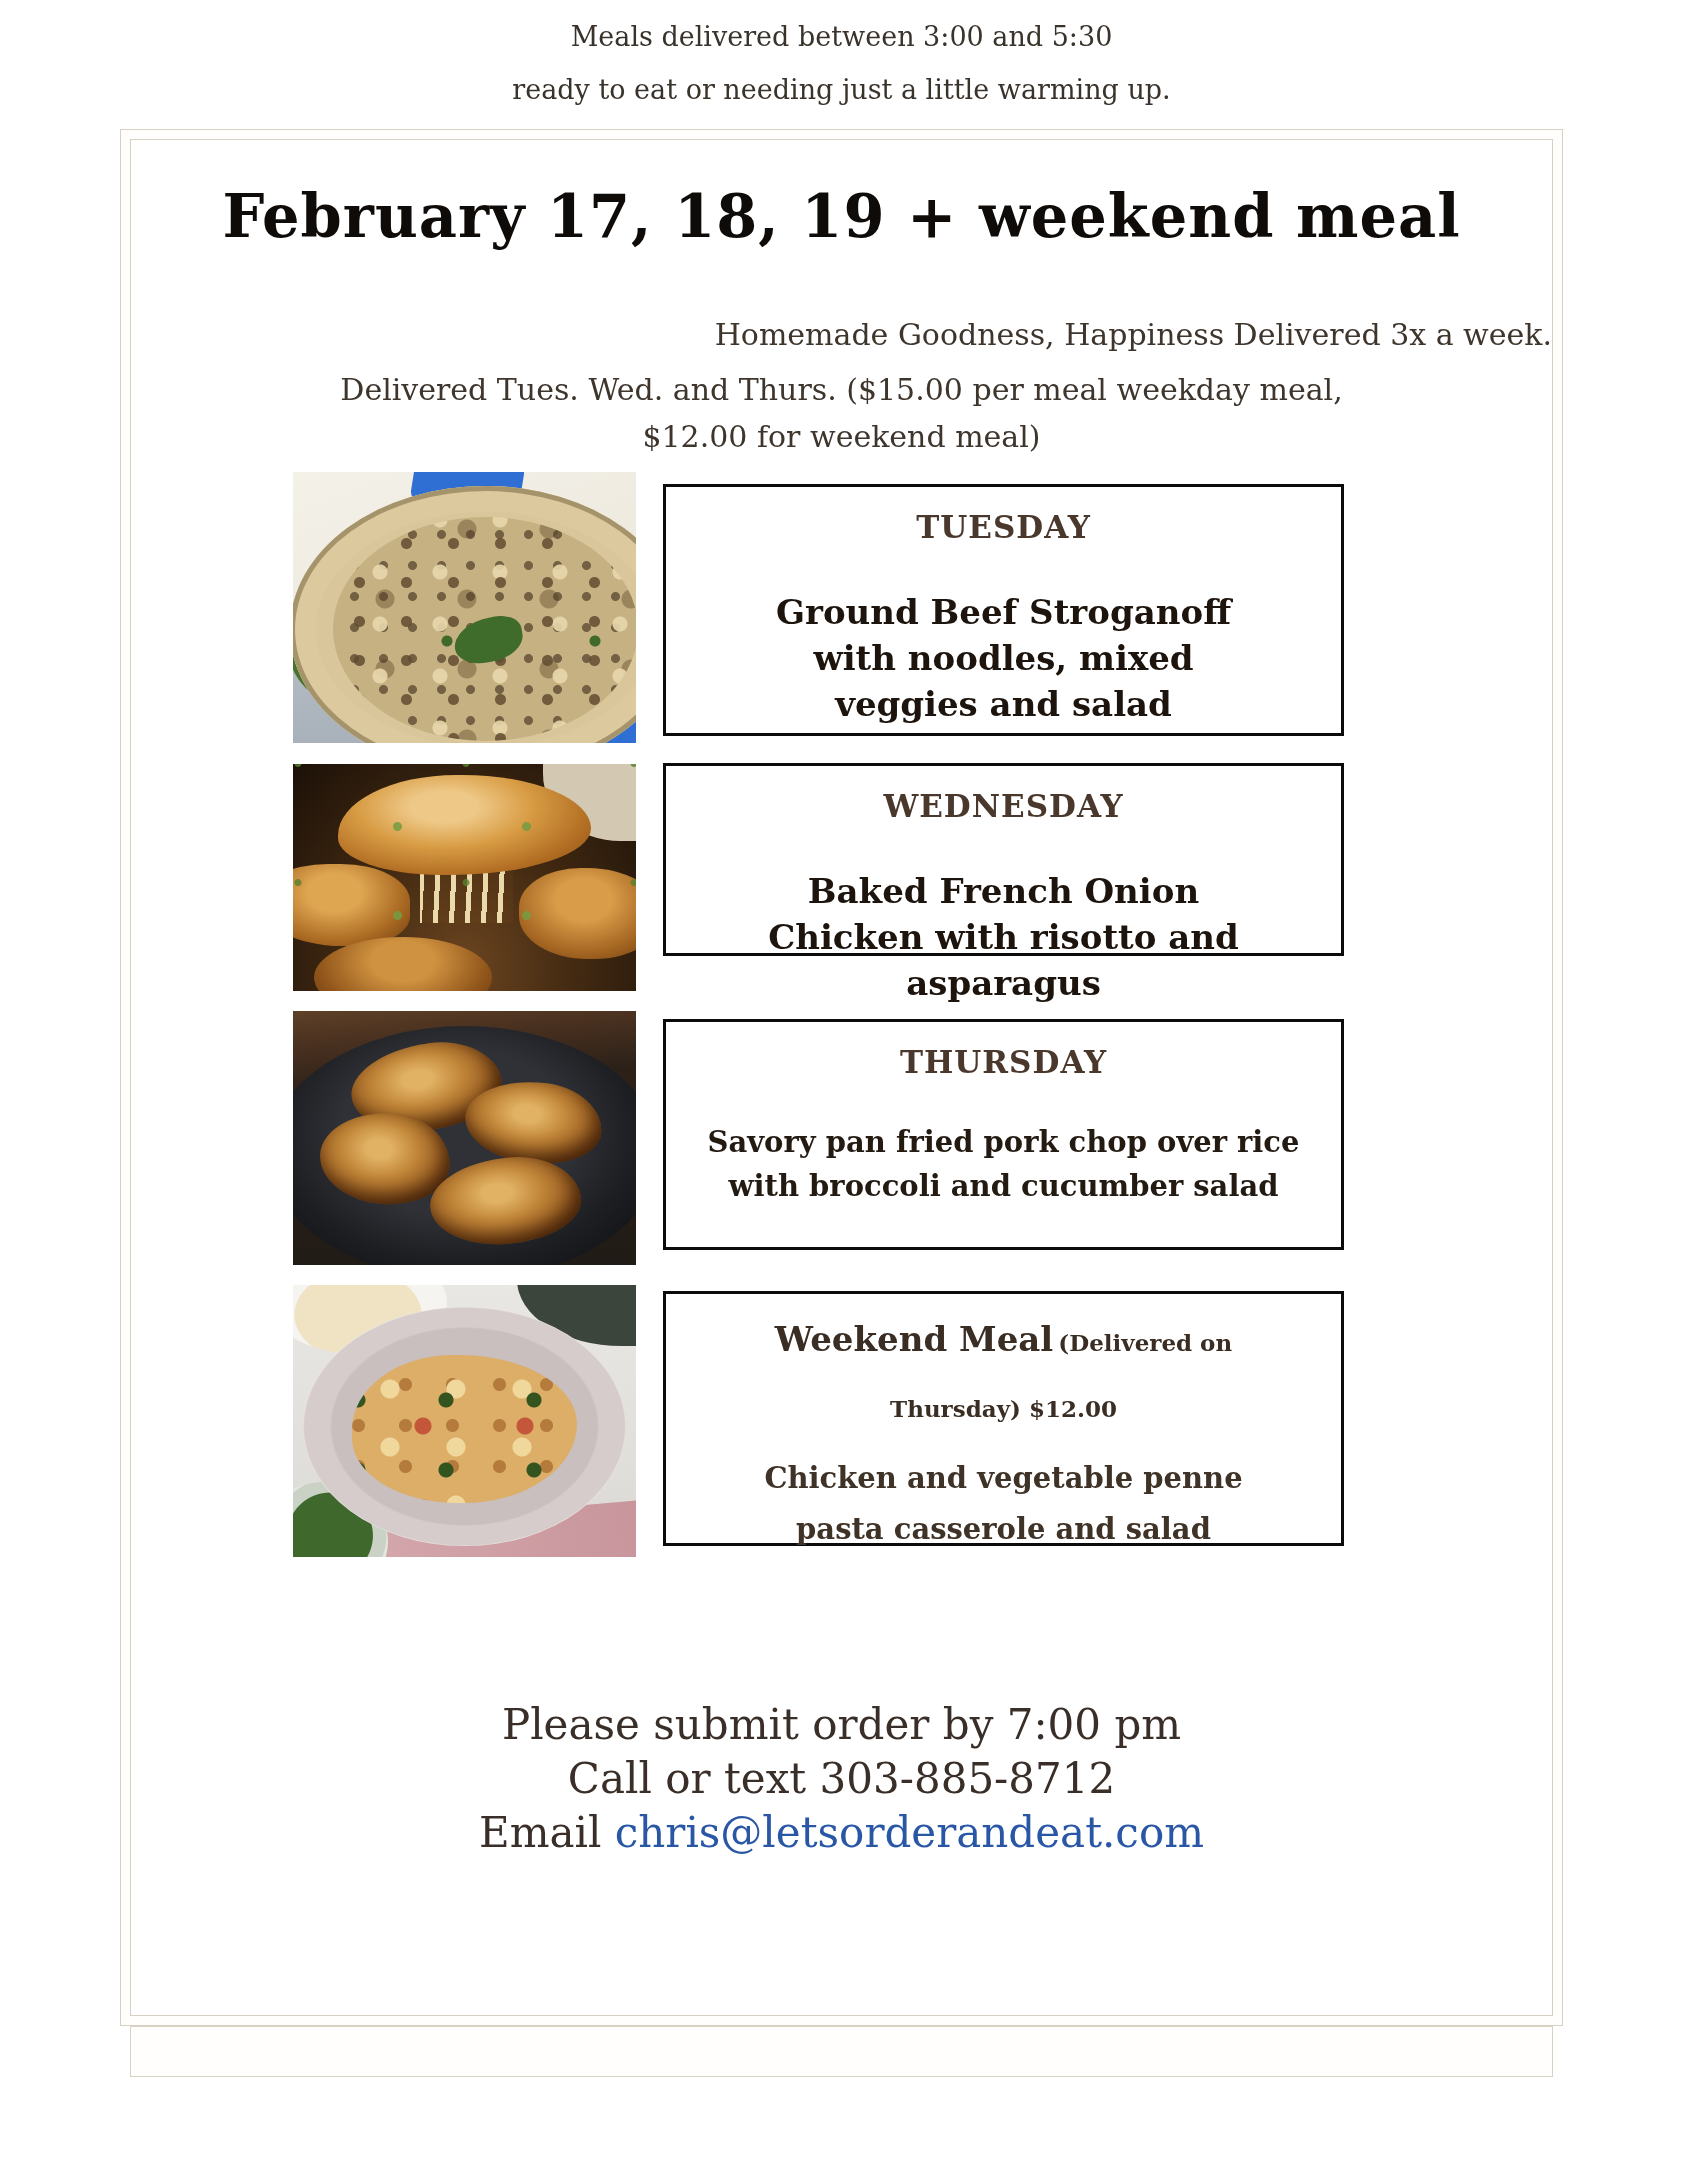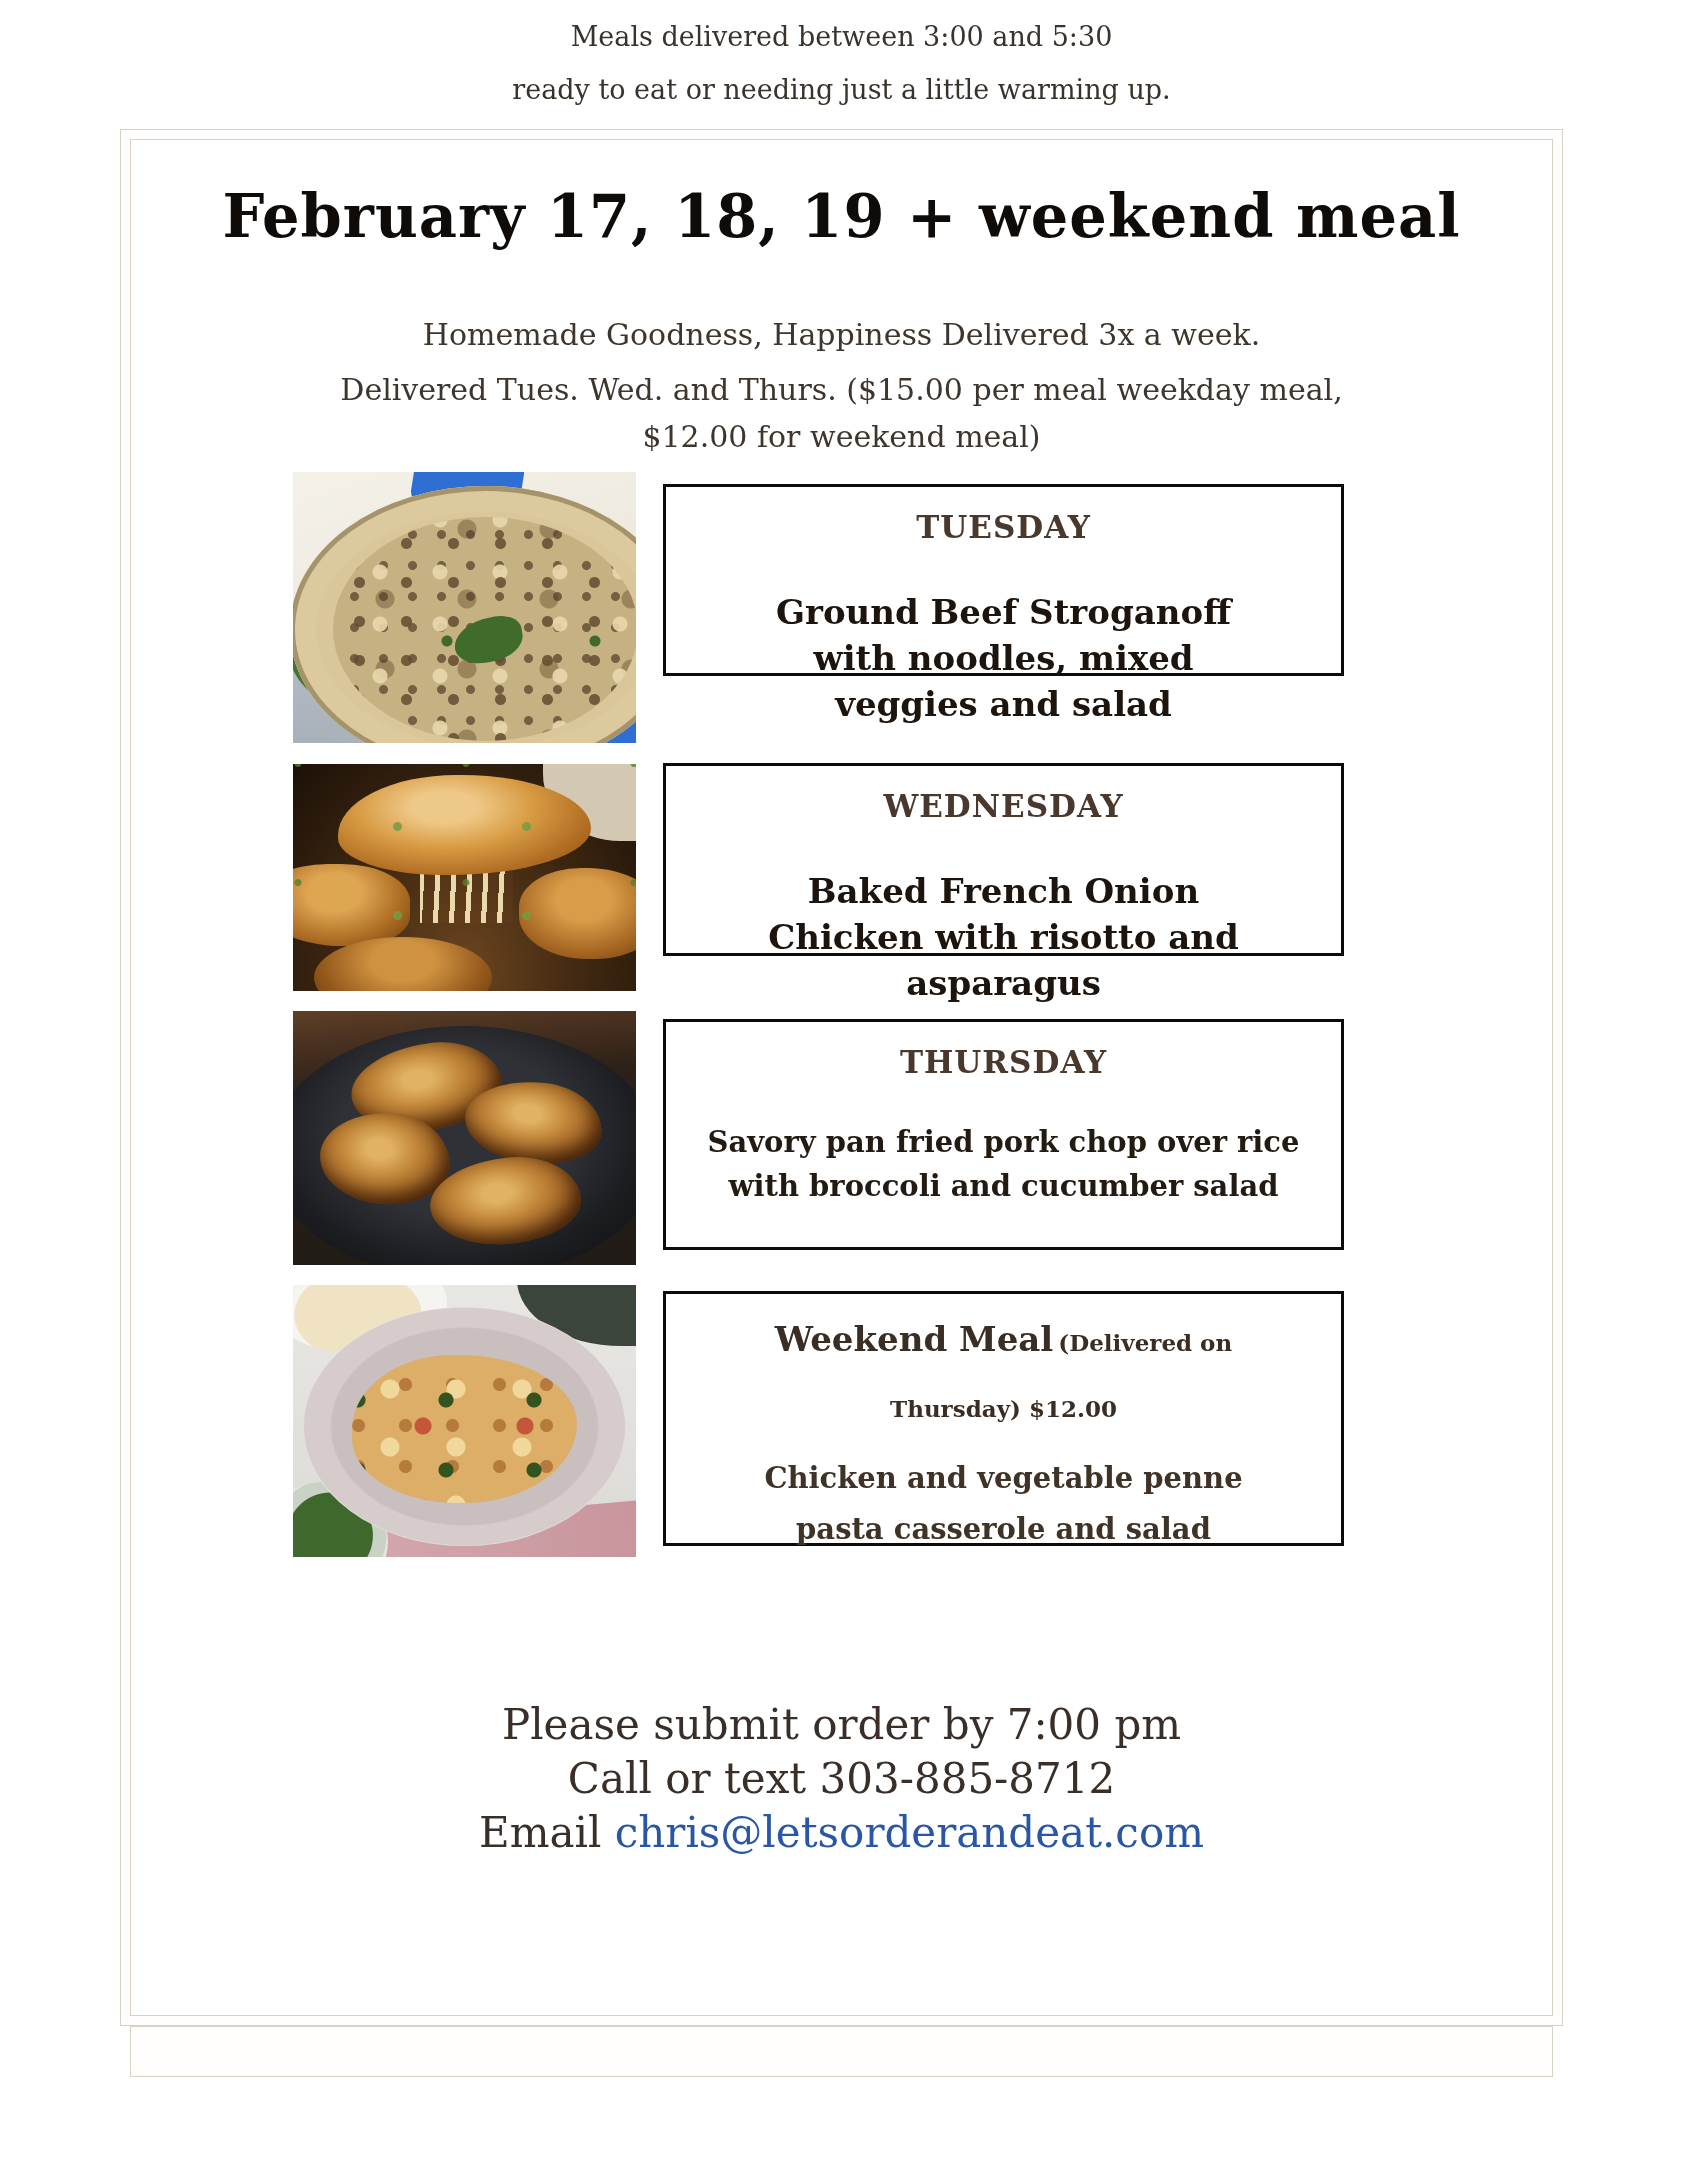--- a/index.html
+++ b/index.html
@@ -15,34 +15,34 @@
   .outer-frame {
     margin:13px auto 0; width:1443px; height:1897px;
     border:1px solid #d7d1c4; padding:9px; background:#fffefc;
   }
   .inner-frame { width:100%; height:100%; border:1px solid #d7d1c4; background:#ffffff; }
   
   .title {
     margin-top:40px; text-align:center; font-size:59px; font-weight:bold;
     color:#0f0b08; letter-spacing:1px; line-height:73px;
   }
-  .tagline { margin-top:59px; text-align:center; font-size:30px; line-height:46px; color:#3e352d; }
+  .tagline { margin-top:59px; text-align:right; font-size:30px; line-height:46px; color:#3e352d; }
   .pricing {
     margin:8px auto 0; max-width:1069px; text-align:center;
     font-size:30px; line-height:47px; color:#3e352d;
   }
   
   .rows { margin-top:12px; }
   .row { display:flex; padding-left:162px; margin-bottom:20px; }
   .photo { position:relative; overflow:hidden; flex:none; width:343px; background:#eee; }
   .daybox {
     width:681px; margin-left:27px; border:3px solid #0b0b0b; background:#ffffff;
     text-align:center; flex:none;
   }
-  .row1 .photo{height:271px;} .row1 .daybox{height:192px; margin-top:12px;}
+  .row1 .photo{height:271px;} .row1 .daybox{height:252px; margin-top:12px;}
   .row2 .photo{height:227px; margin-top:1px;} .row2 .daybox{height:193px;}
   .row3 .photo{height:254px;} .row3 .daybox{height:231px; margin-top:8px;}
   .row4 .photo{height:272px;} .row4 .daybox{height:255px; margin-top:6px;}
   .dayname { margin-top:22px; font-size:31px; font-weight:bold; color:#4a382c; letter-spacing:1px; }
   .desc {
     margin:44px auto 0; max-width:505px; font-size:34px; font-weight:bold;
     color:#1d140d; line-height:46px;
   }
   .row3 .desc { font-size:29px; max-width:594px; margin-top:40px; line-height:44px; color:#231a12; }
   .wk-title { margin:14px auto 0; max-width:475px; line-height:63px; color:#3a2d23; }

